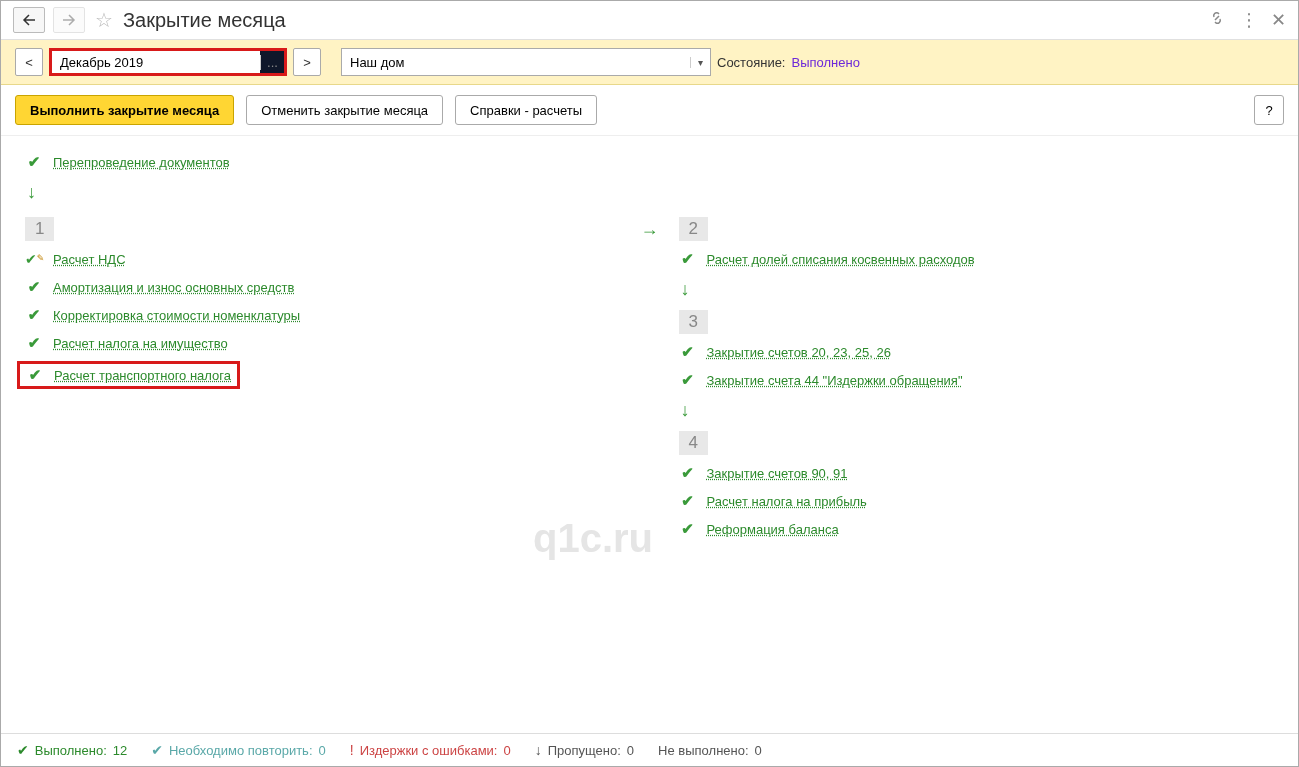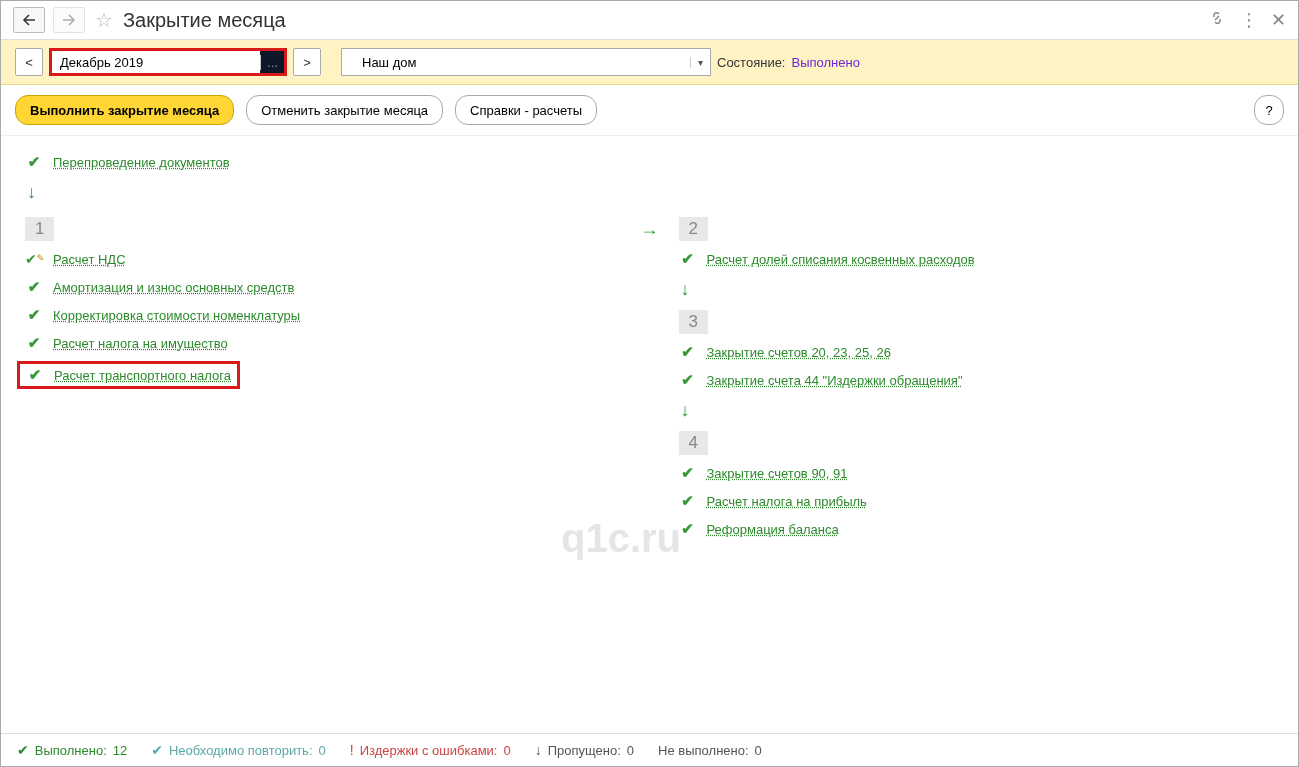--- a/index.html
+++ b/index.html
@@ -14,29 +14,29 @@
 .title { font-size: 20px; font-weight: normal; flex: 1; }
 .title-actions { display: flex; gap: 14px; align-items: center; color: #888; }
 .title-actions span { cursor: pointer; font-size: 16px; }
 
 
 .filterbar { background: #fff3c4; padding: 8px 14px; display: flex; align-items: center; gap: 6px; border-bottom: 1px solid #e8d88a; }
 .btn-small { height: 28px; min-width: 28px; border: 1px solid #aaa; background: #fff; display: flex; align-items: center; justify-content: center; cursor: pointer; border-radius: 2px; padding: 0 8px; }
 .period-box { height: 28px; border: 3px solid #d81a1a; display: flex; align-items: center; background: #0f172a; width: 238px; }
 .period-box input { border: none; flex: 1; padding: 0 8px; height: 100%; font-size: 13px; outline: none; }
 .period-box .ellipsis { width: 24px; text-align: center; border-left: 1px solid #ccc; cursor: pointer; color: #888; }
-.org-box { height: 28px; border: 1px solid #aaa; background: #fff; display: flex; align-items: center; flex: 1; max-width: 370px; padding-left: 12px; }
+.org-box { height: 28px; border: 1px solid #aaa; background: #fff; display: flex; align-items: center; flex: 1; max-width: 370px; }
 .org-box input { border: none; flex: 1; padding: 0 8px; height: 100%; font-size: 13px; outline: none; }
 .org-box .dd { width: 20px; text-align: center; border-left: 1px solid #ccc; cursor: pointer; color: #555; font-size: 10px; }
 .status-label { }
 .status-value { color: #6d28d9; font-weight: normal; }
 
 
 .actionbar { padding: 10px 14px; display: flex; align-items: center; gap: 12px; border-bottom: 1px solid #eee; }
-.btn { height: 30px; padding: 0 14px; border: 1px solid #aaa; background: #fff; cursor: pointer; border-radius: 13px; font-size: 13px; }
+.btn { height: 30px; padding: 0 14px; border: 1px solid #aaa; background: #fff; cursor: pointer; border-radius: 3px; font-size: 13px; }
 .btn-primary { background: #ffd633; border: 1px solid #c9a400; font-weight: bold; }
 .btn-help { width: 30px; padding: 0; margin-left: auto; }
 
 
 .content { flex: 1; padding: 12px 24px; overflow: auto; display: flex; flex-direction: column; }
 .op-row { display: flex; align-items: center; gap: 10px; padding: 4px 0; min-height: 28px; }
 .check { color: #3a9a3a; font-weight: bold; font-size: 15px; width: 18px; text-align: center; }
 .check-edit { color: #3a9a3a; font-size: 14px; width: 18px; text-align: center; }
 .op-link { color: #2c8a2c; text-decoration: underline dotted; cursor: pointer; }
 .arrow-down { color: #3a9a3a; font-size: 18px; padding: 6px 0 6px 2px; }
@@ -52,21 +52,21 @@
 
 
 .statusbar { border-top: 1px solid #ddd; padding: 8px 16px; display: flex; align-items: center; gap: 24px; font-size: 13px; }
 .stat { display: flex; align-items: center; gap: 6px; }
 .stat .icon { font-size: 14px; }
 .green { color: #2c8a2c; }
 .teal { color: #5aa8a8; }
 .red { color: #c44; }
 .gray { color: #555; }
 
-.watermark { position: absolute; top: 380px; left: 560px; font-size: 40px; color: #e5e5e5; pointer-events: none; z-index: 0; font-weight: bold; }
+.watermark { position: absolute; top: 380px; left: 532px; font-size: 40px; color: #e5e5e5; pointer-events: none; z-index: 0; font-weight: bold; }
 </style>
 </head>
 <body>
 
 <div class="window">
   <div class="titlebar">
     <div class="nav-btn">
       <svg width="14" height="12" viewBox="0 0 14 12">
           <path d="M7 1 L2 6 L7 11 M2 6 H13" stroke="#333" stroke-width="1.5" fill="none"></path>
         </svg>

